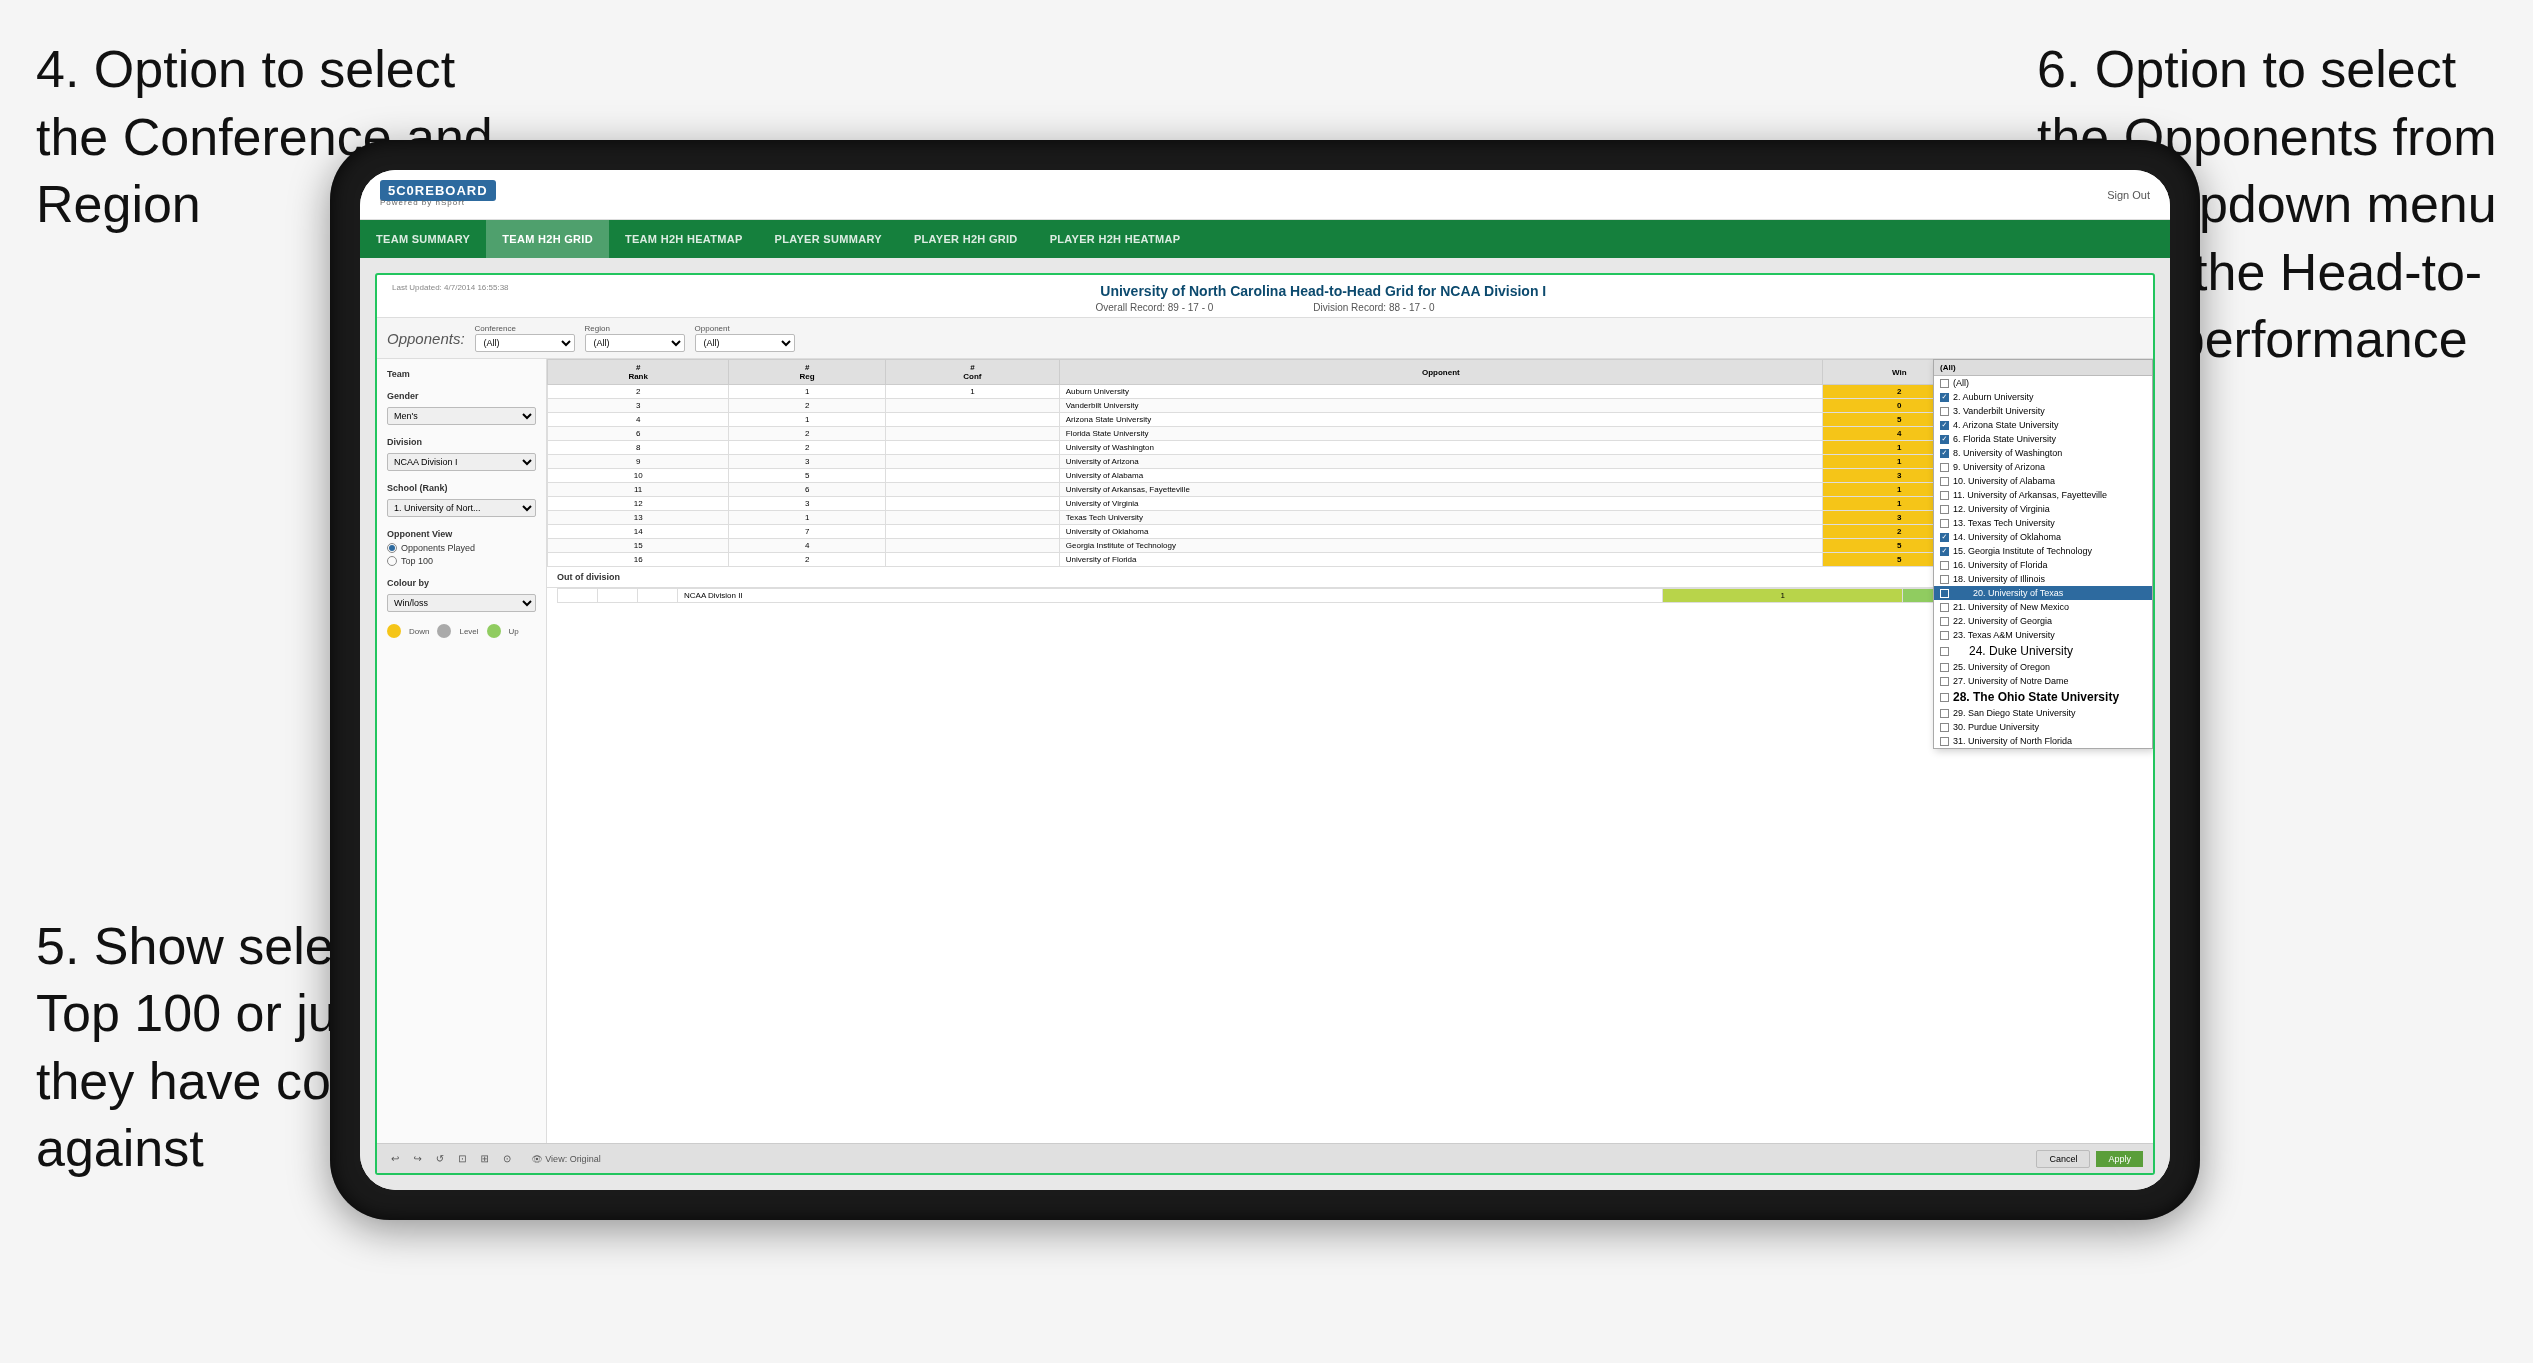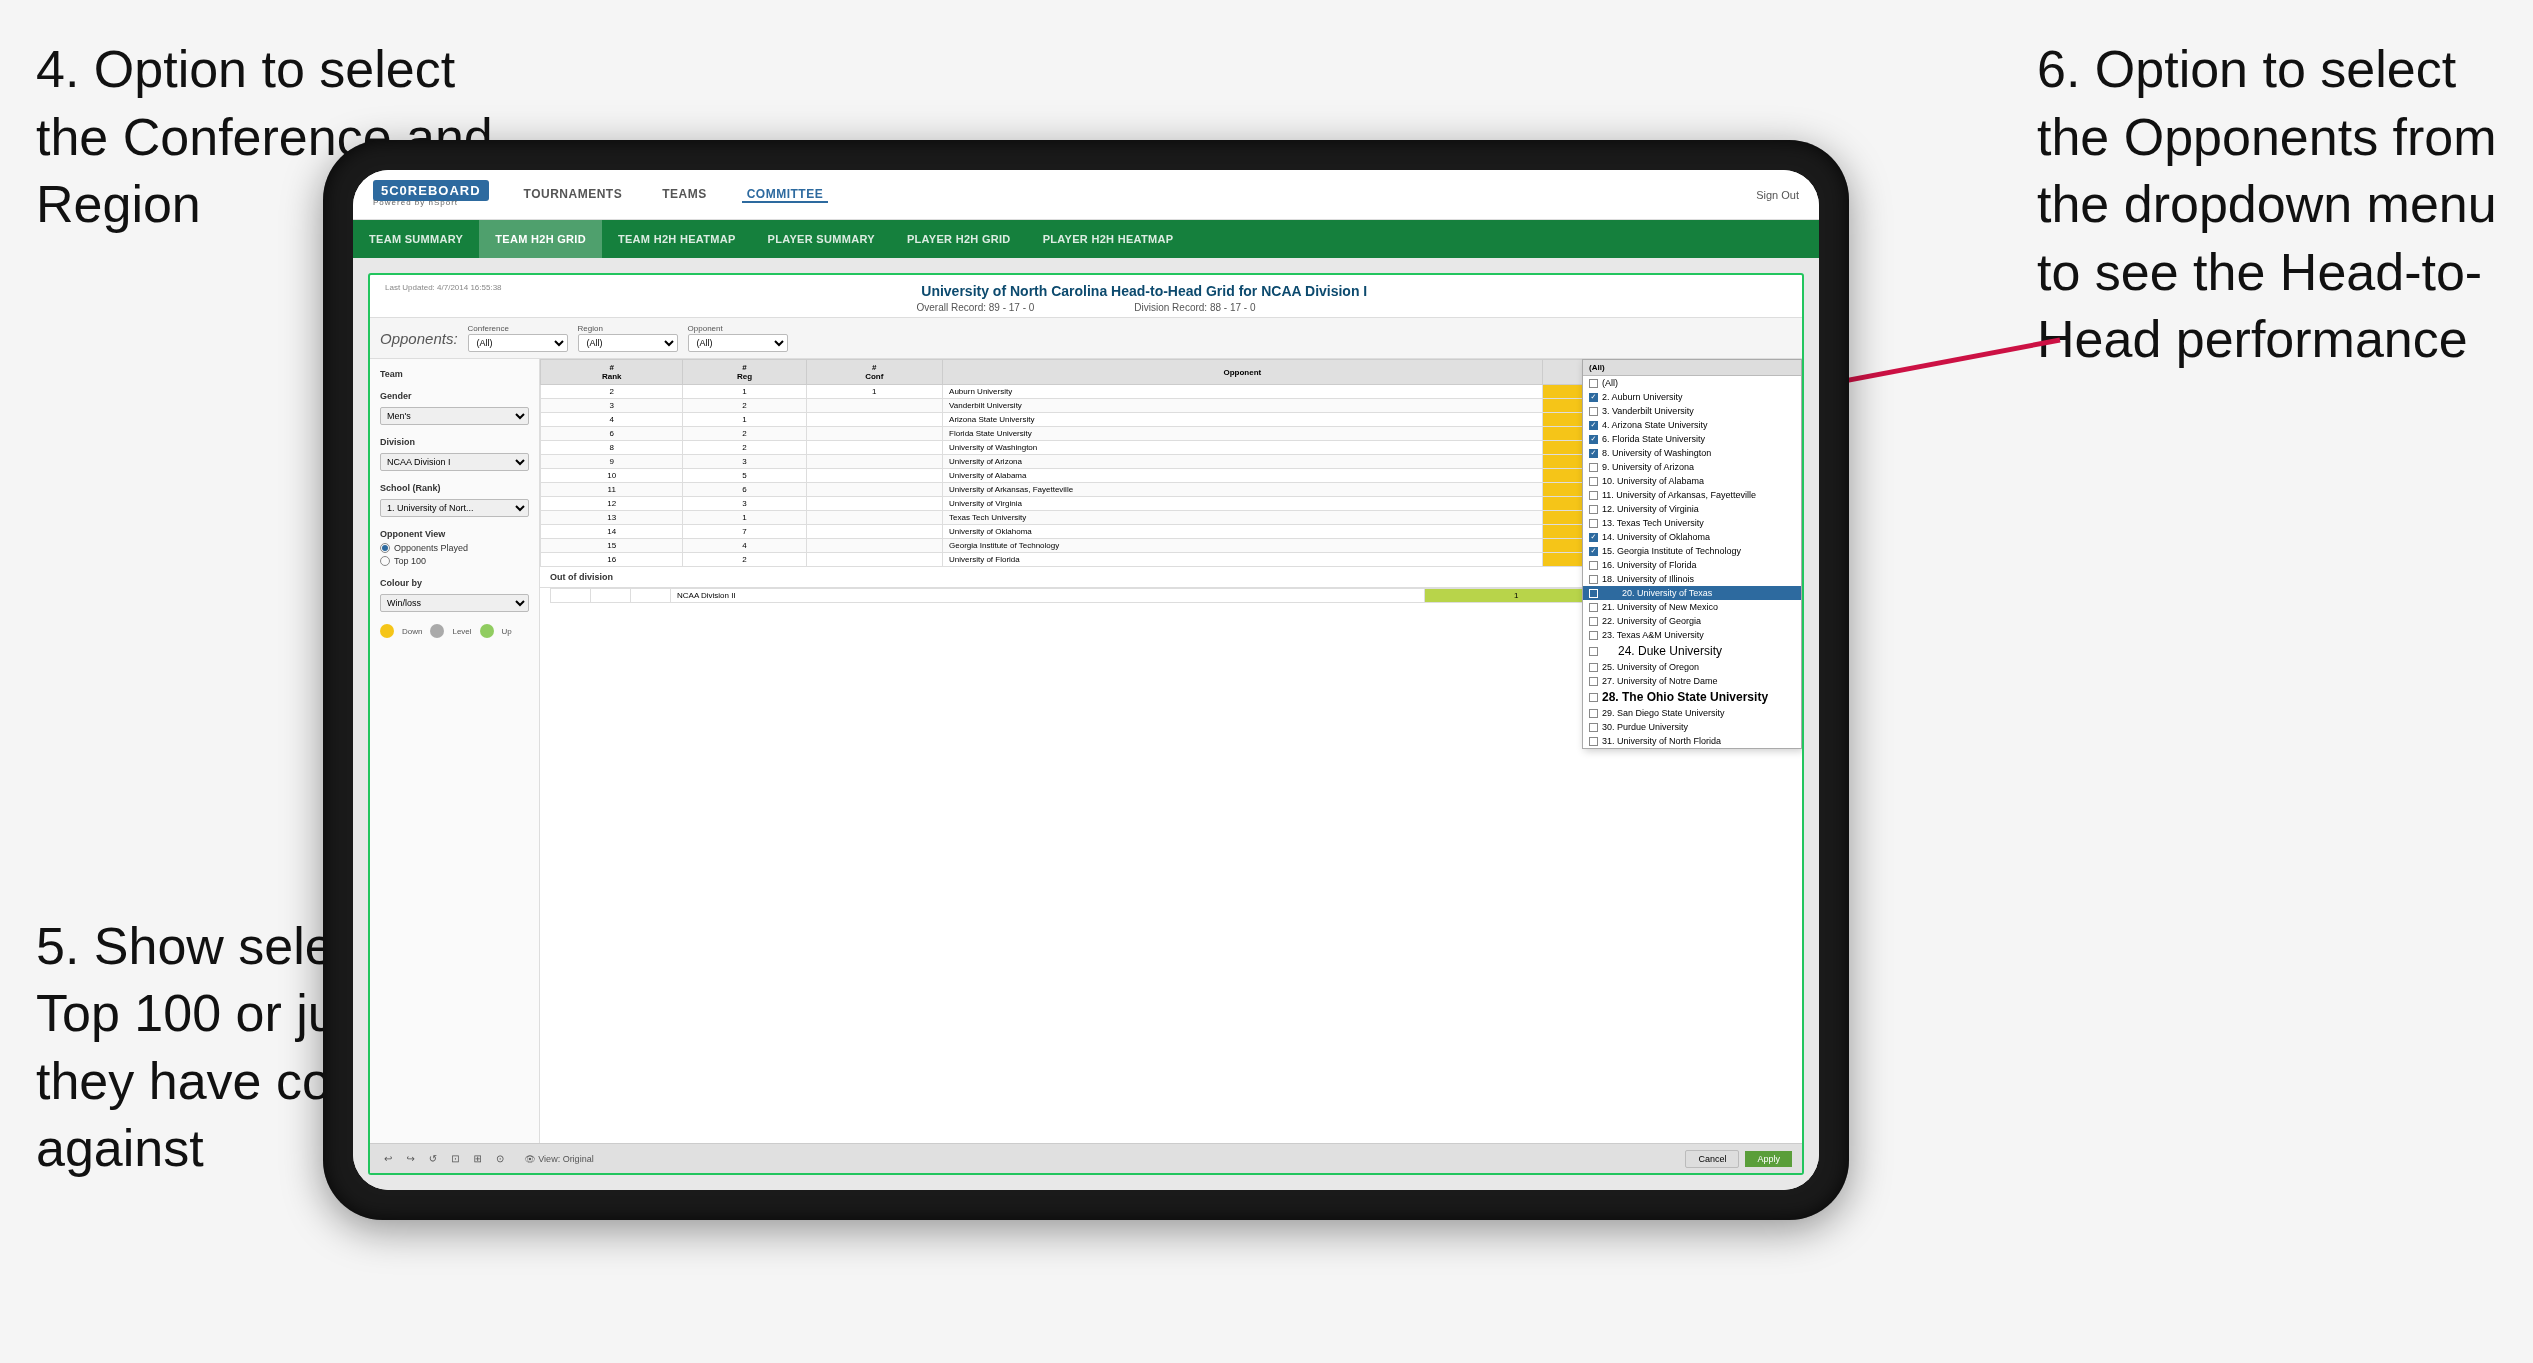--- a/index.html
+++ b/index.html
@@ -36,23 +36,23 @@
 
     .annotation-bl {
       bottom: 180px;
       left: 36px;
       width: 500px;
     }
 
     
     .tablet-frame {
       position: absolute;
-      left: 323px;
+      left: 330px;
       top: 140px;
-      width: 1526px;
+      width: 1870px;
       height: 1080px;
       background: #1a1a1a;
       border-radius: 60px;
       padding: 30px;
       box-shadow: inset 0 0 20px rgba(0,0,0,0.8), 0 10px 40px rgba(0,0,0,0.4);
     }
 
     .tablet-screen {
       width: 100%;
       height: 100%;
@@ -528,25 +528,20 @@
   <polygon points="760,720 735,700 745,725" fill="#cc1144"></polygon>
 </svg>
 
 <div class="tablet-frame">
   <div class="tablet-screen">
 
     <div class="top-nav">
       <div class="logo">
         <span class="logo-box">5C0REBOARD</span>
         <span class="powered">Powered by nSport</span>
-      </div>
-      <div class="top-nav-links">
-        <span class="top-nav-link">TOURNAMENTS</span>
-        <span class="top-nav-link">TEAMS</span>
-        <span class="top-nav-link active">COMMITTEE</span>
       </div>
       <span class="signout">Sign Out</span>
     </div>
 
     <div class="sub-nav">
       <span class="sub-nav-link">TEAM SUMMARY</span>
       <span class="sub-nav-link active">TEAM H2H GRID</span>
       <span class="sub-nav-link">TEAM H2H HEATMAP</span>
       <span class="sub-nav-link">PLAYER SUMMARY</span>
       <span class="sub-nav-link">PLAYER H2H GRID</span>

